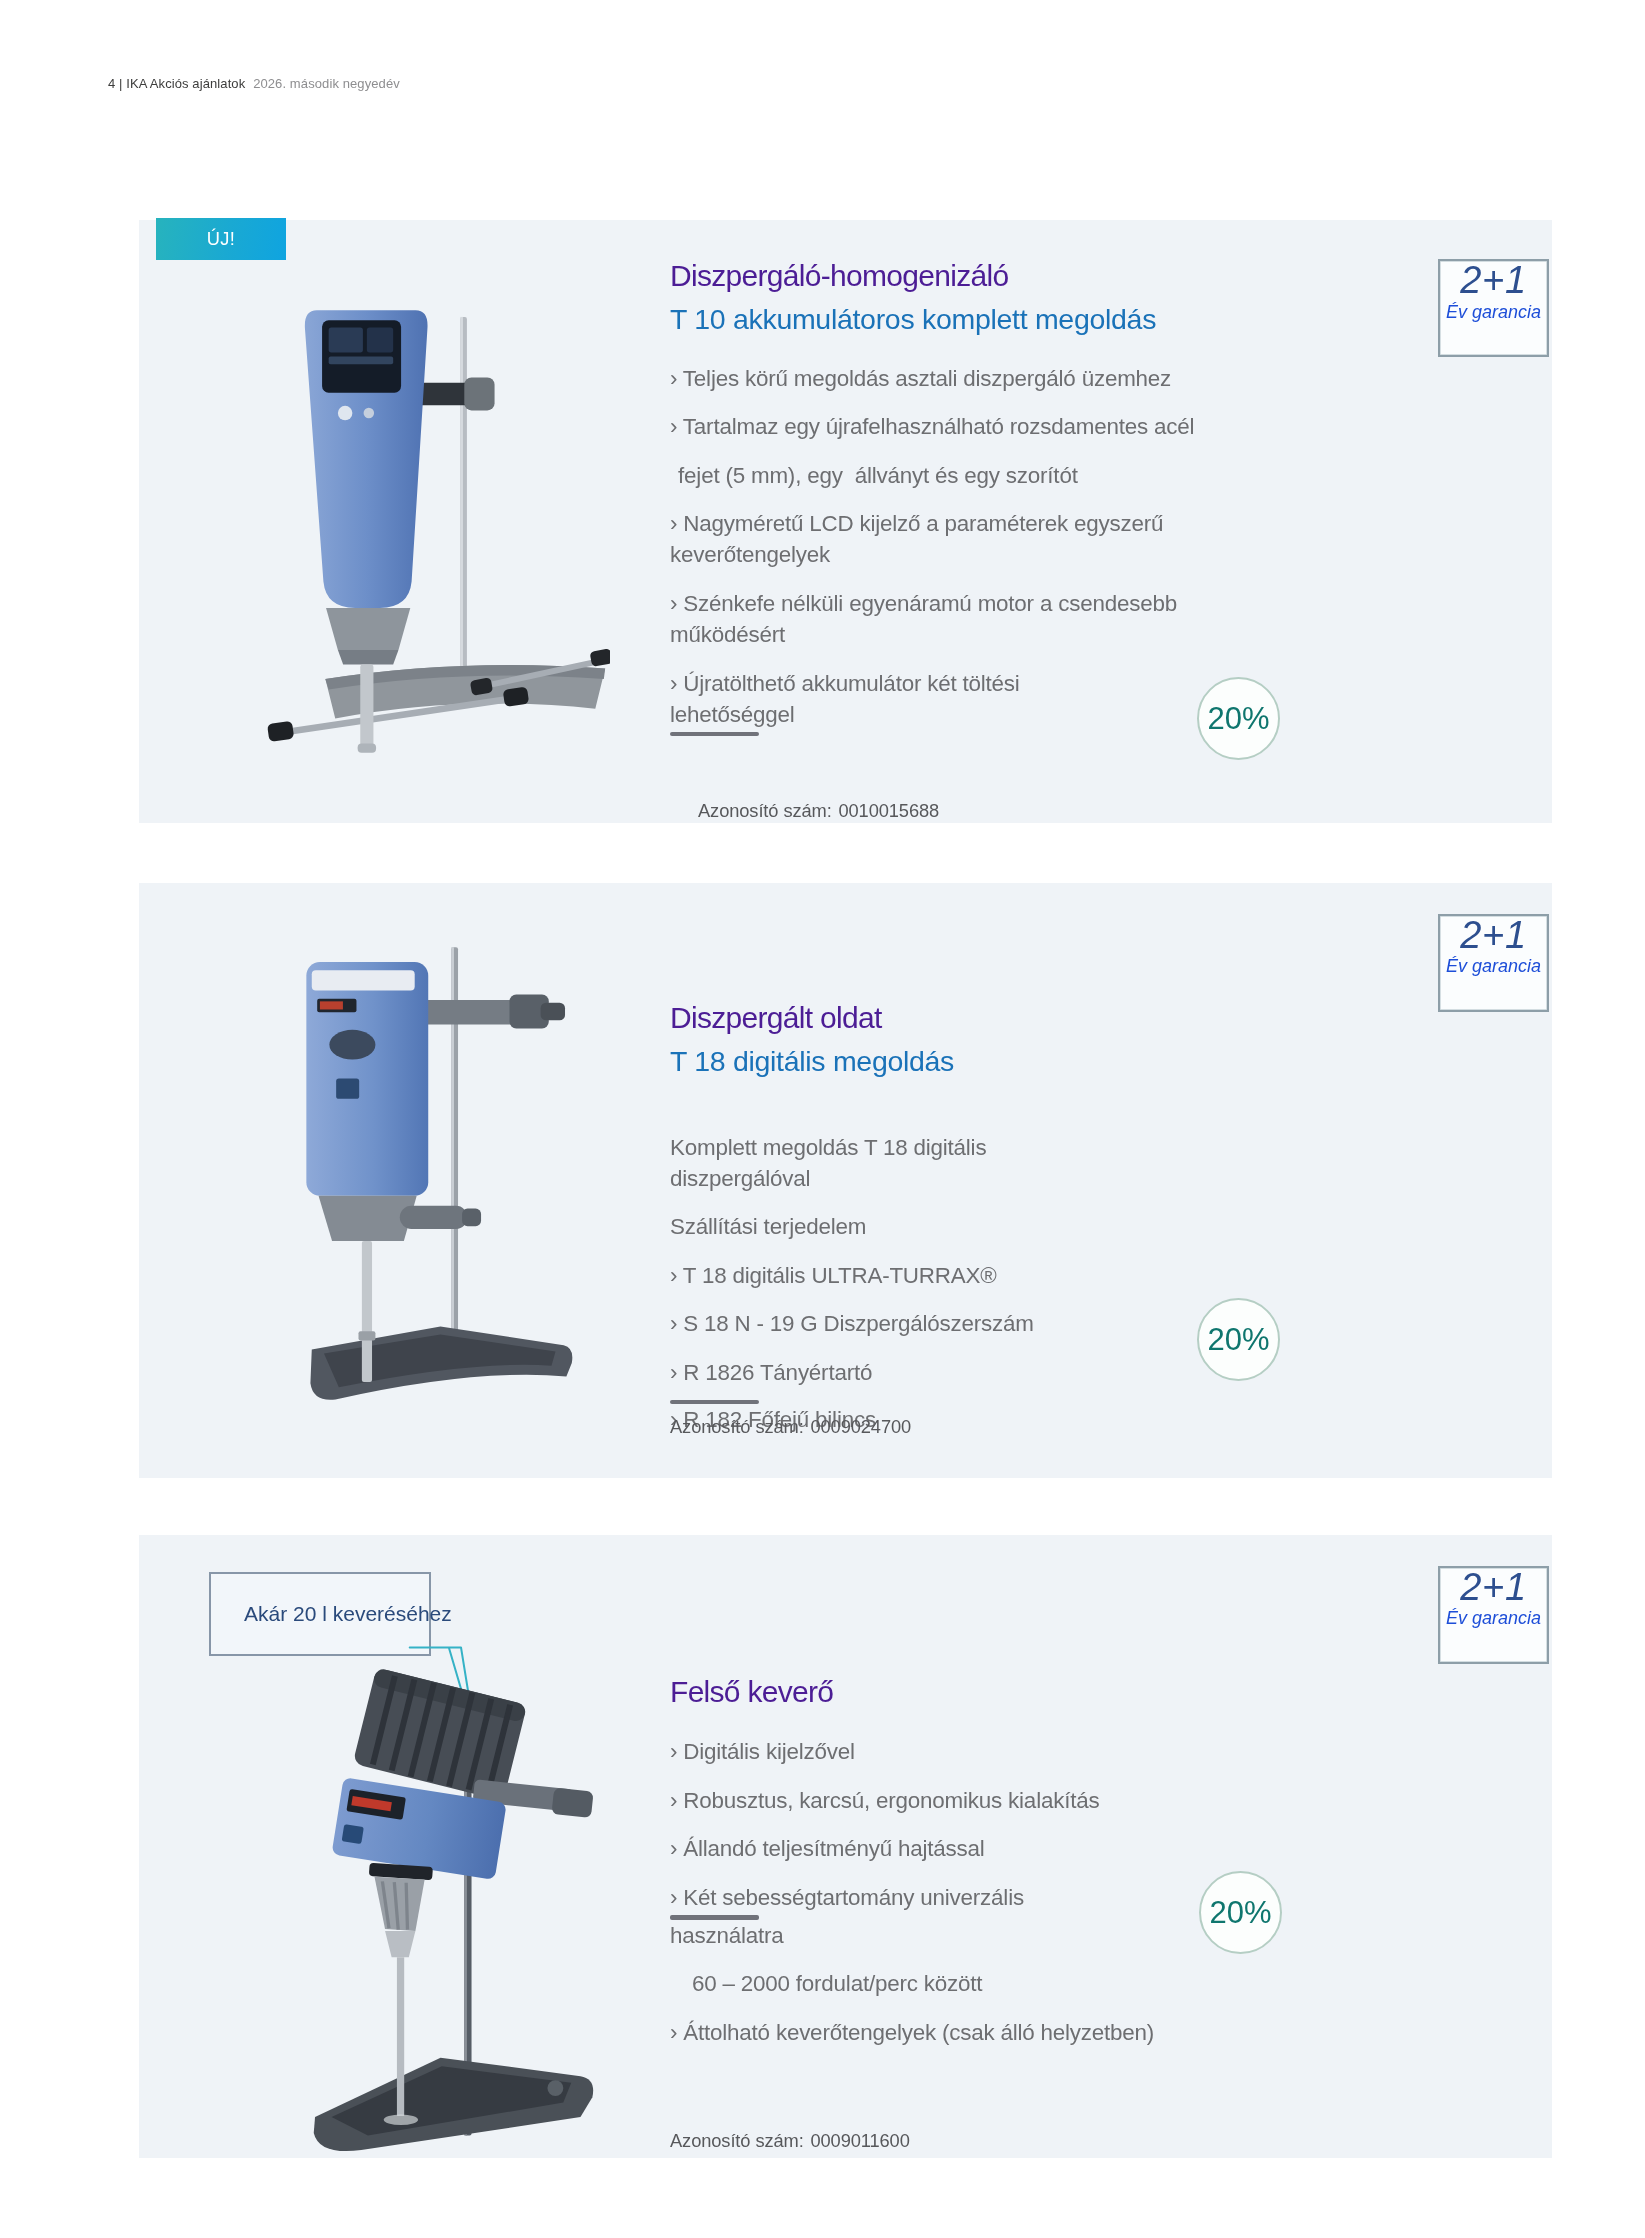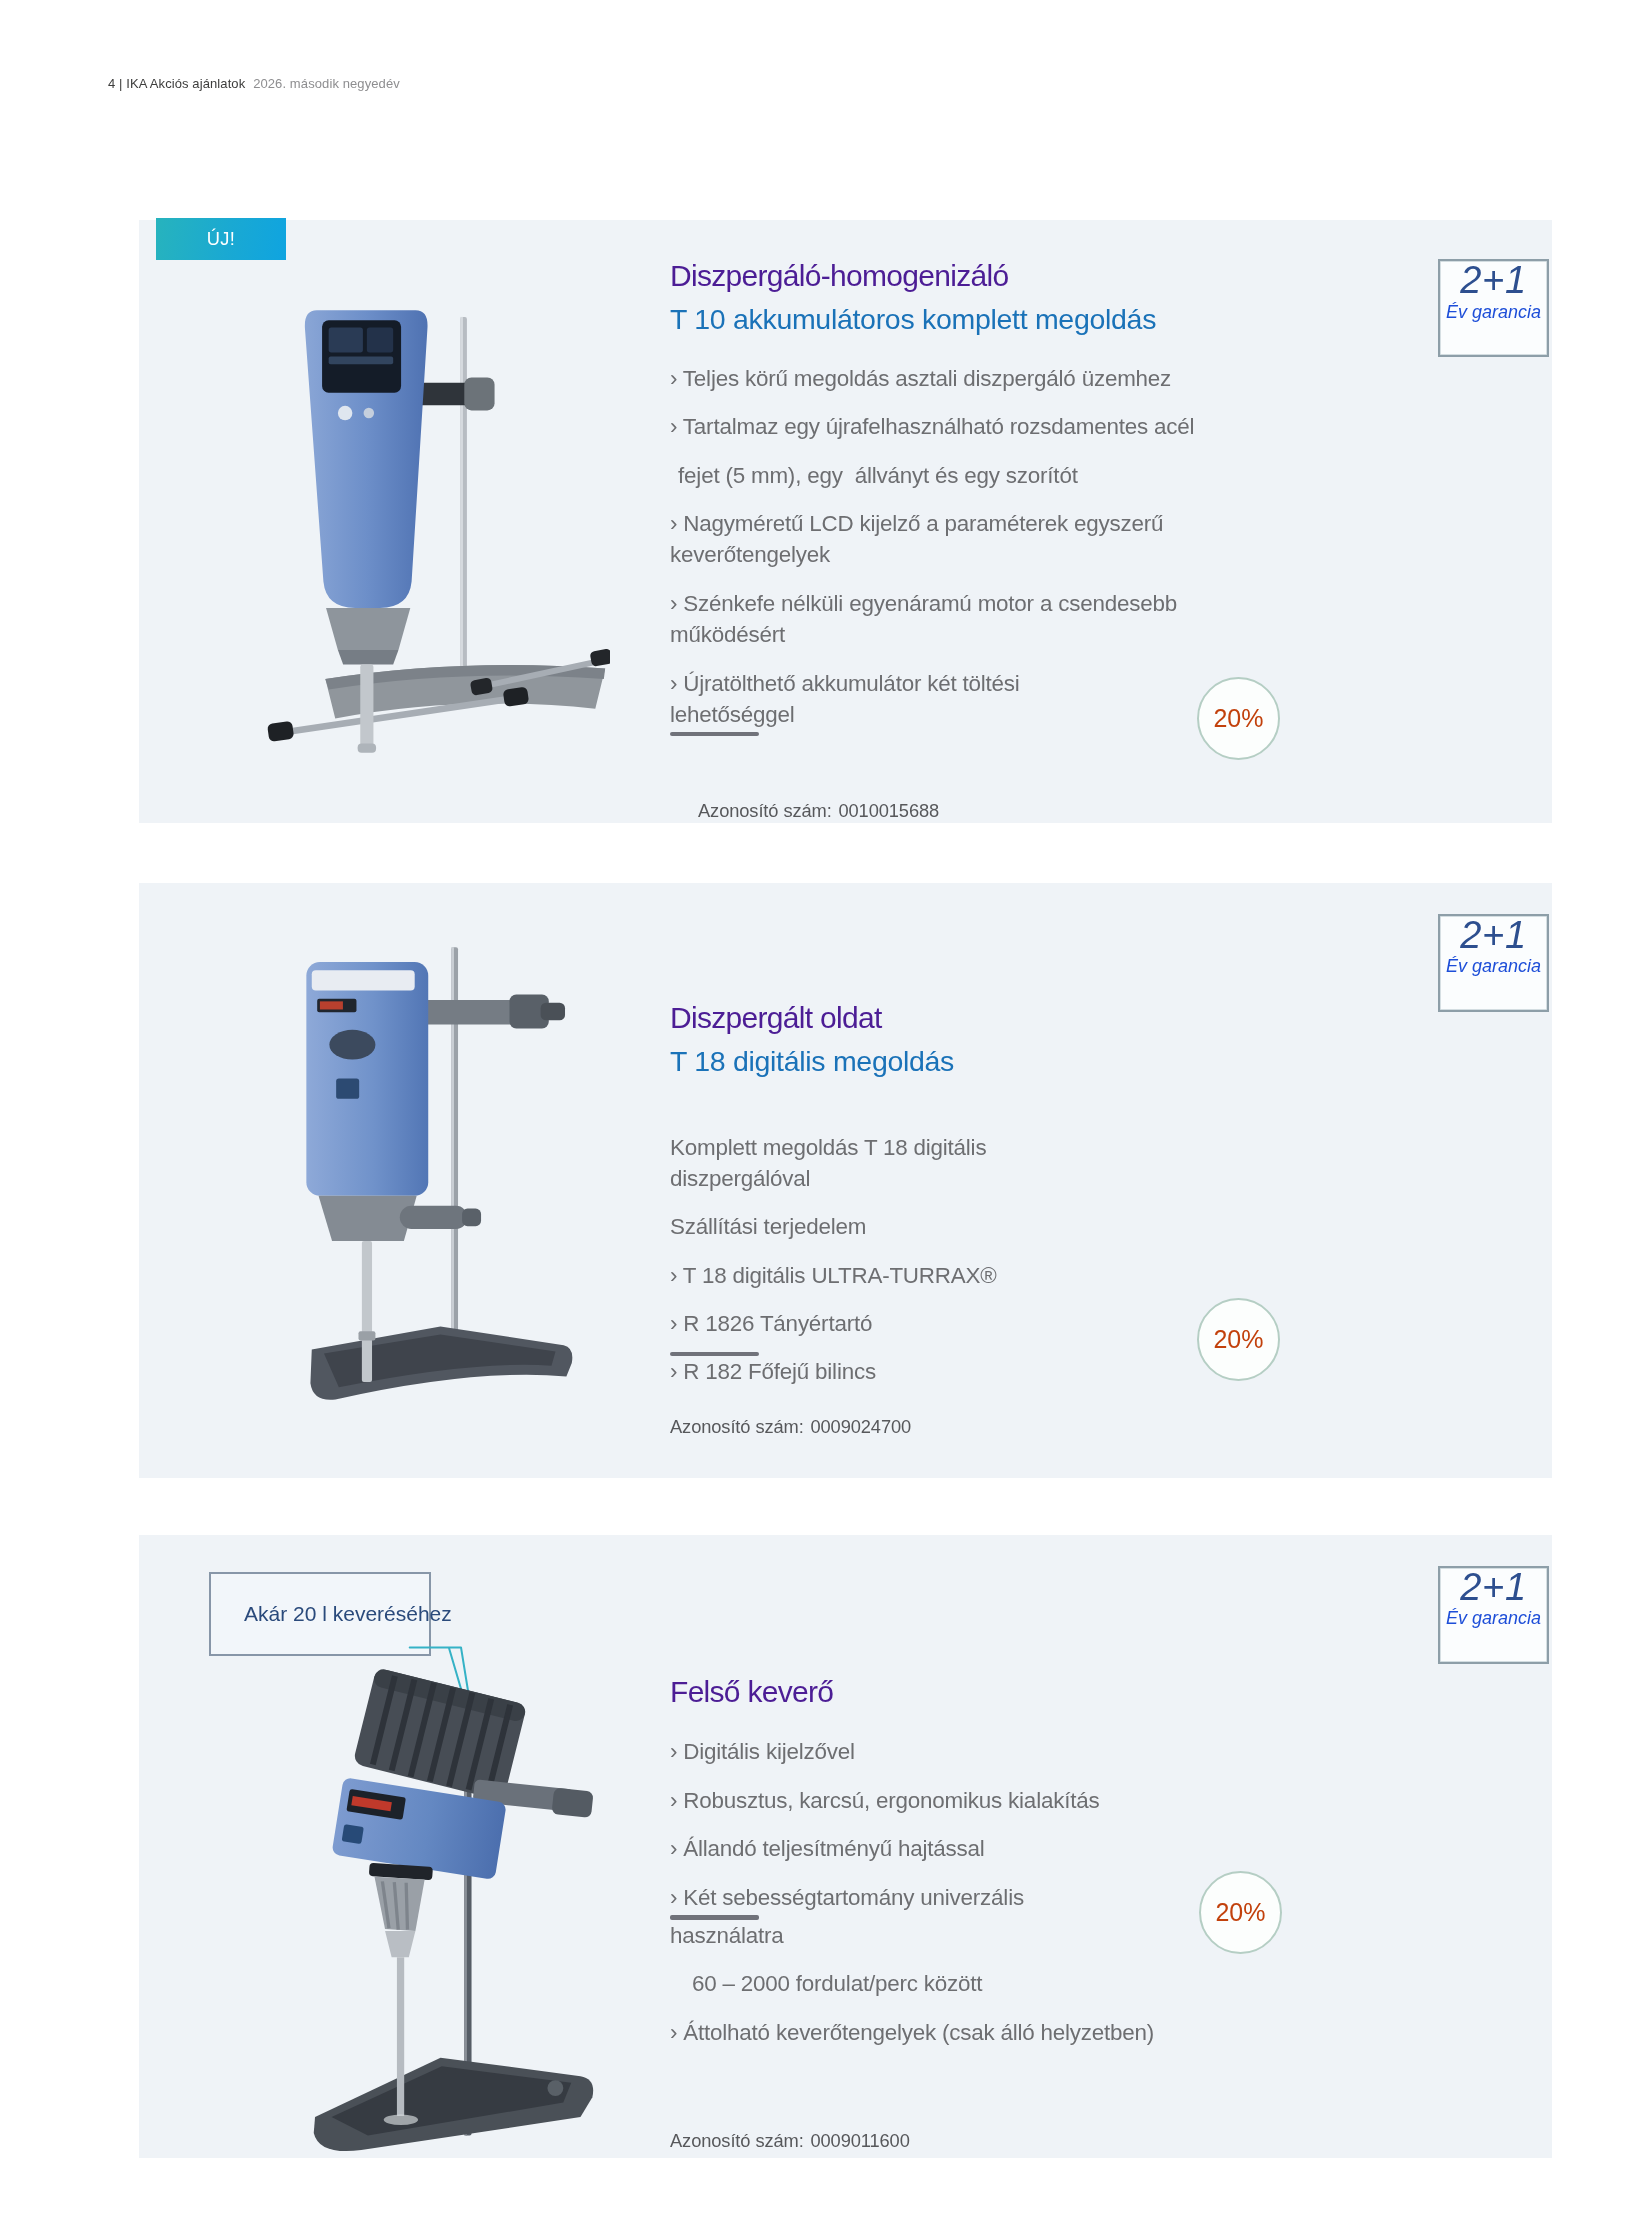--- a/index.html
+++ b/index.html
@@ -26,21 +26,21 @@
   
   .warranty{position:absolute;left:1299px;top:39px;width:107px;height:94px;
      background:#fbfdfe;border:2px solid #8d9ea8;box-shadow:0 0 0 0.7px #c6d2d8 inset;
      display:flex;flex-direction:column;align-items:center;justify-content:flex-start;}
   .warranty .w1{font-size:38px;font-style:italic;color:#2d4f8f;line-height:1;letter-spacing:0.7px;}
   .warranty .w2{font-size:18px;font-style:italic;color:#1d4ed8;margin-top:2.7px;white-space:nowrap;}
 
   
   .discount{position:absolute;width:79px;height:79px;border-radius:50%;
      background:#fcfefd;border:2.7px solid #b5cec4;display:flex;align-items:center;justify-content:center;}
-  .discount span{font-size:25px;color:#c2410c;}
+  .discount span{font-size:31px;color:#0f766e;}
   .card1 .discount{left:1058px;top:457px;}
   .card2 .discount{left:1058px;top:415px;}
   .card3 .discount{left:1060px;top:336px;}
 
   
   .content{position:absolute;left:531px;width:678px;}
   .card1 .content{top:35px;}
   .card2 .content{top:114px;}
   .card3 .content{top:136px;}
   h2{margin:0;font-size:30px;font-weight:normal;color:#4c1d95;letter-spacing:-0.7px;line-height:1.4;}
@@ -194,20 +194,21 @@
     </div>
 
     <div class="content">
       <h2>Diszpergált oldat</h2>
       <h3>T 18 digitális megoldás</h3>
       <div class="lines">
           <div class="line g">Komplett megoldás T 18 digitális</div>
           <div class="line">diszpergálóval</div>
           <div class="line g">Szállítási terjedelem</div>
           <div class="line g">› T 18 digitális ULTRA-TURRAX®</div>
+          <div class="line g">› S 18 N - 19 G Diszpergálószerszám</div>
           <div class="line g">› R 1826 Tányértartó</div>
           <div class="line rule"></div>
           <div class="line">› R 182 Főfejű bilincs</div>
         </div>
     </div>
 
     <div class="pid">
       <span>Azonosító szám:</span><span class="pv">0009024700</span>
     </div>
   </section>

